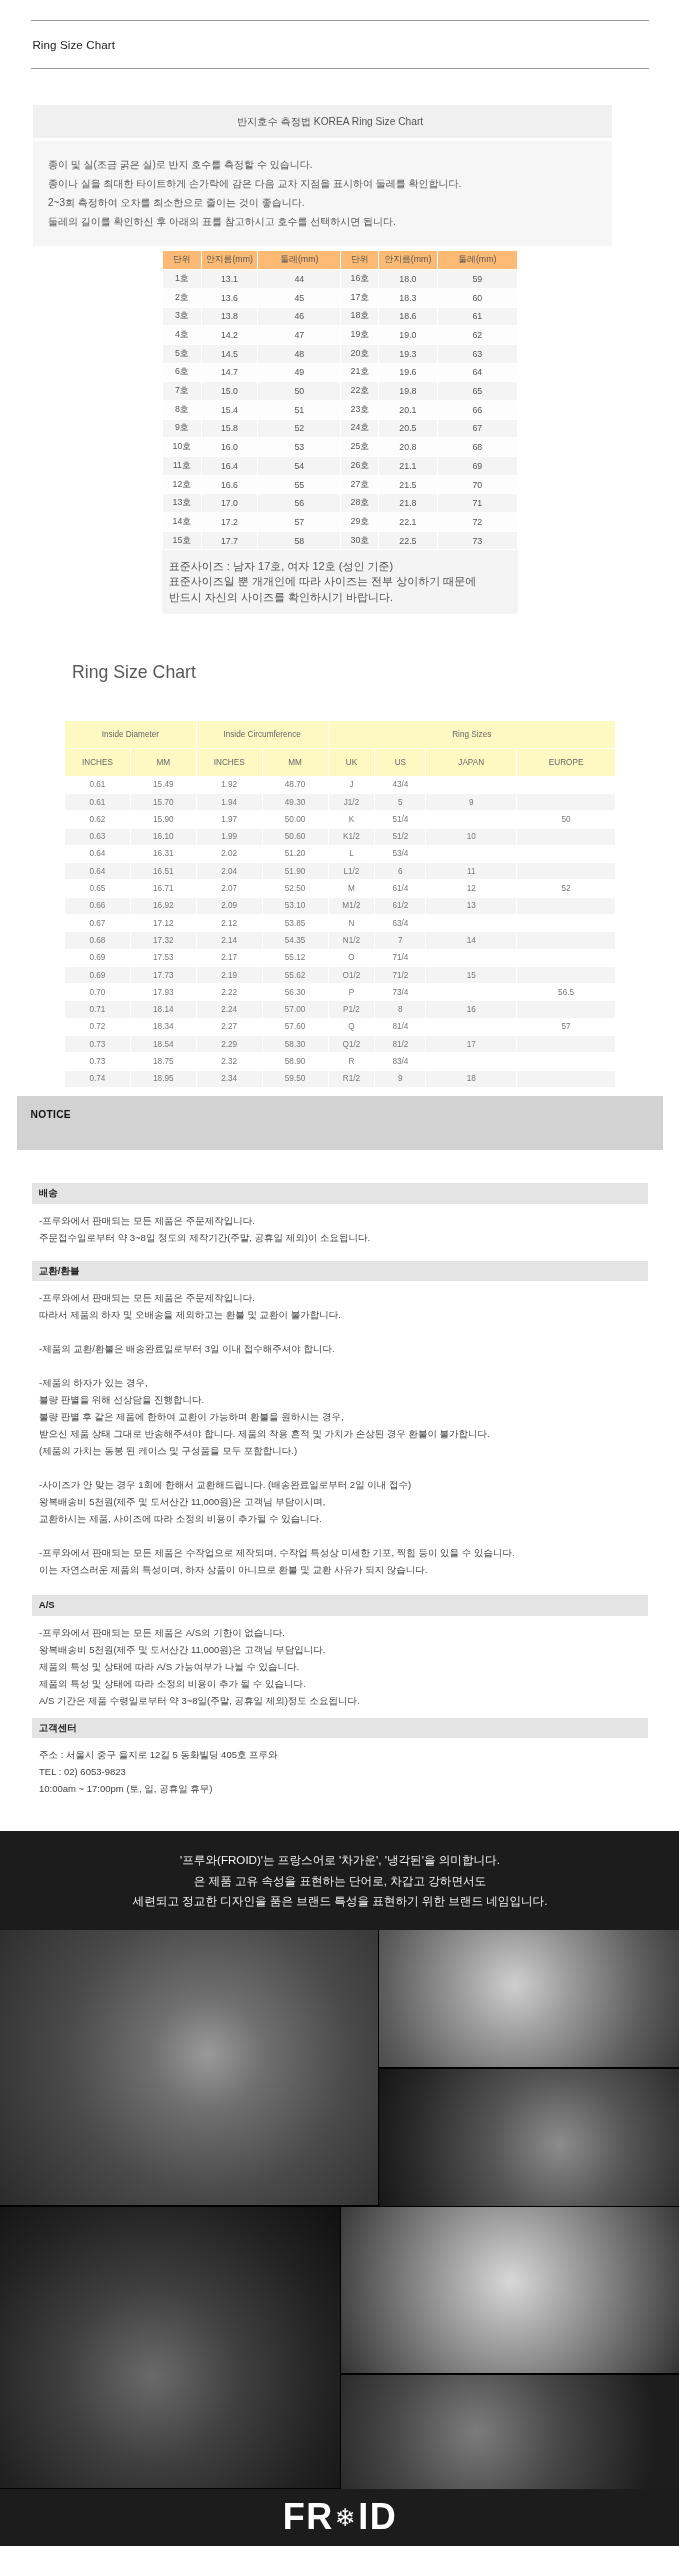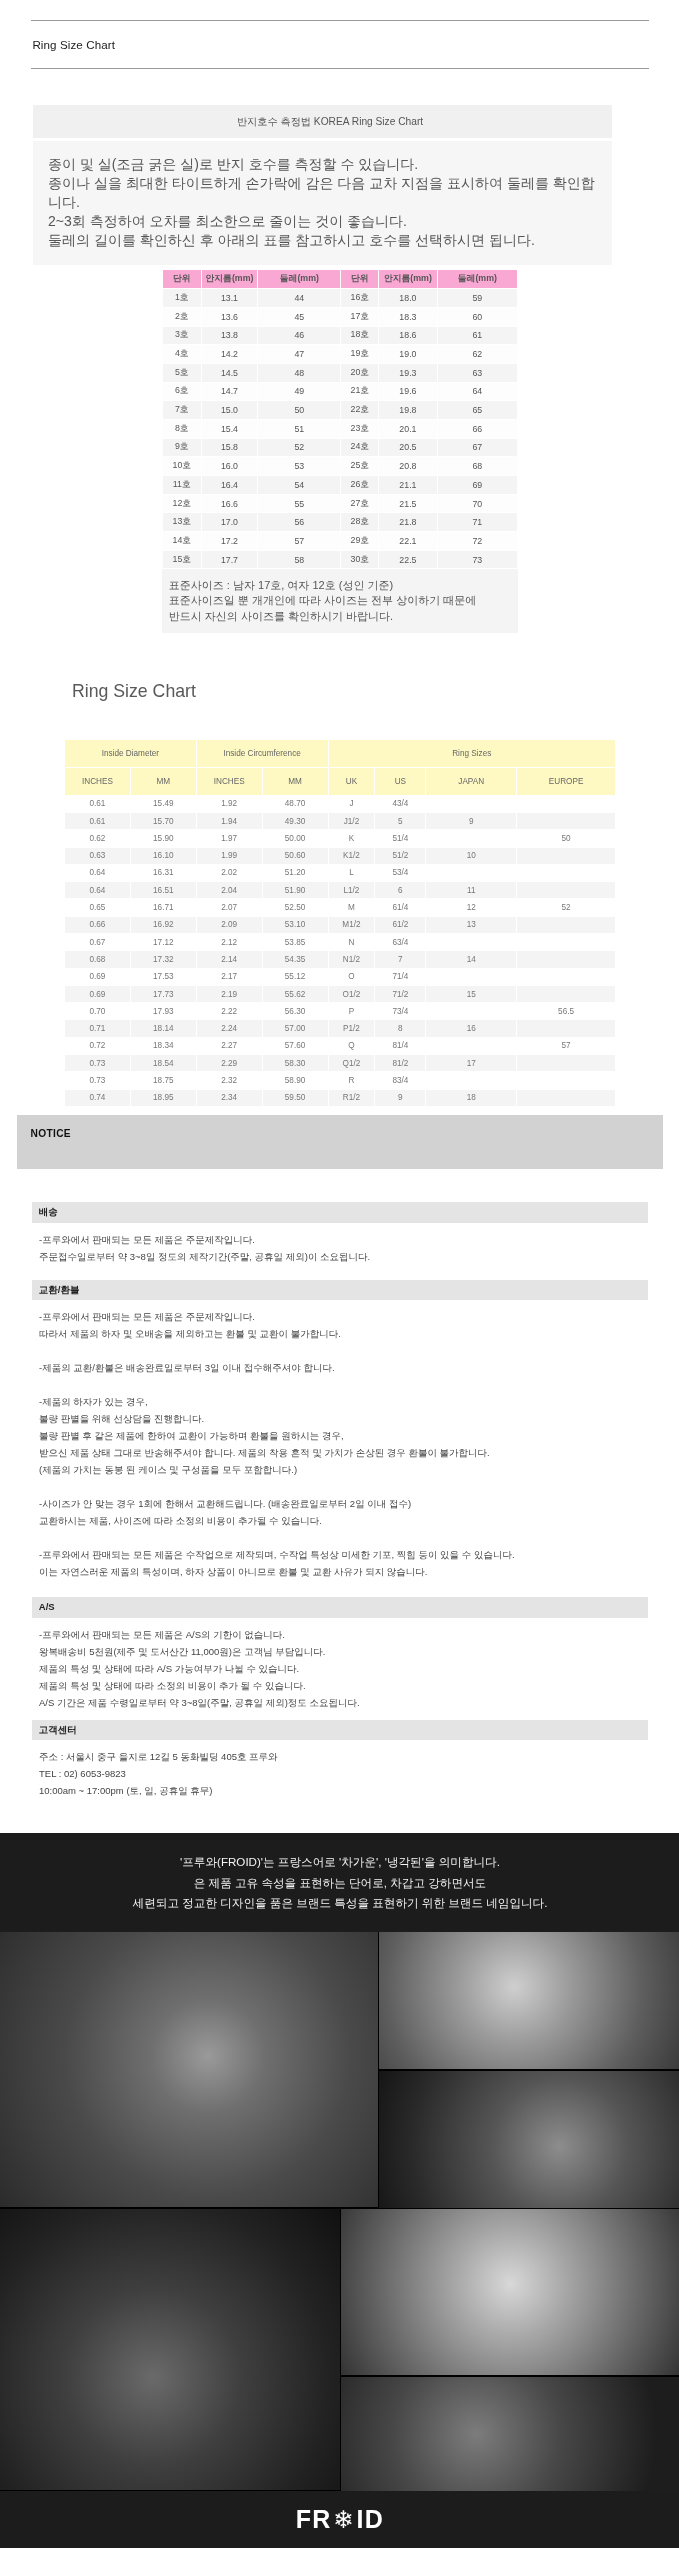--- a/index.html
+++ b/index.html
@@ -5,27 +5,27 @@
   * { margin:0; padding:0; box-sizing:border-box; }
   html,body { background:#fff; width:680px; font-family:"Liberation Sans","DejaVu Sans",sans-serif; color:#444; }
 
   
   .top-header { margin:20.4px 31px 0 31px; border-top:0.7px solid #9a9a9a; border-bottom:0.7px solid #9a9a9a; }
   .top-header h1 { font-size:11.6px; font-weight:400; color:#222; padding:16.3px 0 17.7px 1.4px; letter-spacing:0.1px; }
 
   
   .guide { margin:36px 68px 0 33px; }
   .guide-title { background:#f0f0f0; height:33px; line-height:33px; padding-left:15px; font-size:10.2px; color:#555;text-align:center; }
-  .guide-body { background:#f6f6f6; margin-top:2.7px; padding:13.6px 6.8px 15px 15px; font-size:14px; color:#555; }
+  .guide-body { background:#f6f6f6; margin-top:2.7px; padding:13.6px 6.8px 15px 15px; font-size:10px; color:#555; }
   .guide-body .line { line-height:19px; }
 
   
   table { border-collapse:separate; border-spacing:1.4px; }
   .korea-table { margin:4.8px 0 0 162px; width:356px; font-size:8.8px; color:#555; text-align:center; }
-  .korea-table th { background:#f9a8d4; font-weight:700; height:17.7px; }
+  .korea-table th { background:#fdba74; font-weight:400; height:17.7px; }
   .korea-table td { height:17.7px; }
   .korea-table tbody tr:nth-child(odd) td { background:#f4f4f4; }
   .korea-table tbody tr:nth-child(even) td { background:#fdfdfd; }
   .korea-table col.c1 { width:38px; } .korea-table col.c2 { width:56px; } .korea-table col.c3 { width:83px; }
   .korea-table col.c4 { width:37px; } .korea-table col.c5 { width:58px; } .korea-table col.c6 { width:80px; }
 
   
   .korea-note { margin:0 0 0 162px; width:356px; background:#f4f4f4; padding:8.2px 5.4px 8.2px 6.8px; font-size:11px; color:#555; }
   .korea-note .line { line-height:15.6px; }
 
@@ -65,21 +65,21 @@
   .r1 .rb { height:137px;
     background:radial-gradient(circle at 60% 55%, #8d8d8d 0%, #555 35%, #2a2a2a 75%, #151515 100%); }
   .r2 .left { width:340px; height:281px;
     background:radial-gradient(circle at 45% 60%, #6a6a6a 0%, #3f3f3f 35%, #222 70%, #101010 100%); }
   .r2 .rt { height:166px;
     background:radial-gradient(circle at 50% 45%, #d8d8d8 0%, #a8a8a8 28%, #666 68%, #333 100%); }
   .r2 .rb { height:114px;
     background:radial-gradient(circle at 40% 50%, #7c7c7c 0%, #474747 40%, #1d1d1d 85%); }
 
   .footer-logo { height:57px; display:flex; align-items:center; justify-content:center; color:#fff; }
-  .footer-logo .glyph { font-size:25px; font-weight:700; letter-spacing:1.4px; }
+  .footer-logo .glyph { font-size:36px; font-weight:700; letter-spacing:1.4px; }
   .footer-logo .snow { font-size:24.5px; margin:0 1.4px; }
 </style>
 </head>
 <body>
 
 <div class="top-header">
   <h1>Ring Size Chart</h1>
 </div>
 
 <div class="guide">
@@ -470,20 +470,21 @@
     <div class="line">&nbsp;</div>
     <div class="line">-제품의 교환/환불은 배송완료일로부터 3일 이내 접수해주셔야 합니다.</div>
     <div class="line">&nbsp;</div>
     <div class="line">-제품의 하자가 있는 경우,</div>
     <div class="line">불량 판별을 위해 선상담을 진행합니다.</div>
     <div class="line">불량 판별 후 같은 제품에 한하여 교환이 가능하며 환불을 원하시는 경우,</div>
     <div class="line">받으신 제품 상태 그대로 반송해주셔야 합니다. 제품의 착용 흔적 및 가치가 손상된 경우 환불이 불가합니다.</div>
     <div class="line">(제품의 가치는 동봉 된 케이스 및 구성품을 모두 포함합니다.)</div>
     <div class="line">&nbsp;</div>
     <div class="line">-사이즈가 안 맞는 경우 1회에 한해서 교환해드립니다. (배송완료일로부터 2일 이내 접수)</div>
+    <div class="line">왕복배송비 5천원(제주 및 도서산간 11,000원)은 고객님 부담이시며,</div>
     <div class="line">교환하시는 제품, 사이즈에 따라 소정의 비용이 추가될 수 있습니다.</div>
     <div class="line">&nbsp;</div>
     <div class="line">-프루와에서 판매되는 모든 제품은 수작업으로 제작되며, 수작업 특성상 미세한 기포, 찍힘 등이 있을 수 있습니다.</div>
     <div class="line">이는 자연스러운 제품의 특성이며, 하자 상품이 아니므로 환불 및 교환 사유가 되지 않습니다.</div>
   </div>
 
 <div class="sub-bar m3">A/S</div>
 <div class="sub-body">
     <div class="line">-프루와에서 판매되는 모든 제품은 A/S의 기한이 없습니다.</div>
     <div class="line">왕복배송비 5천원(제주 및 도서산간 11,000원)은 고객님 부담입니다.</div>

